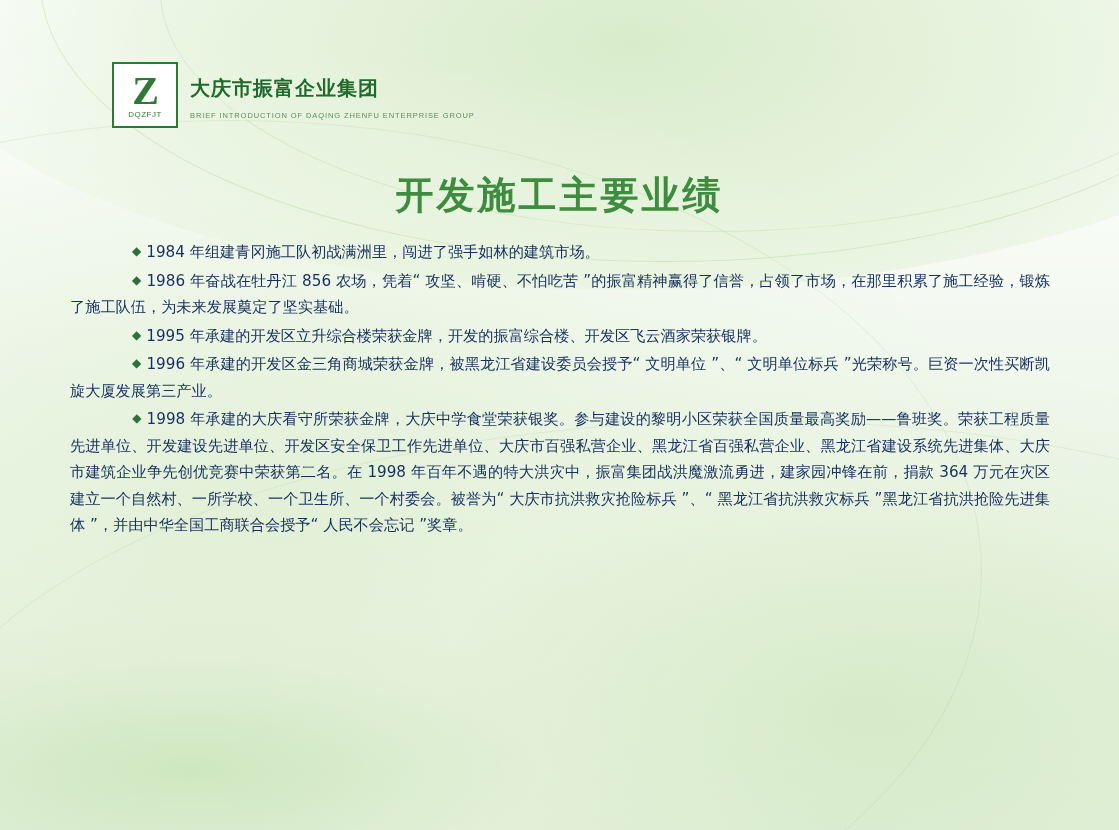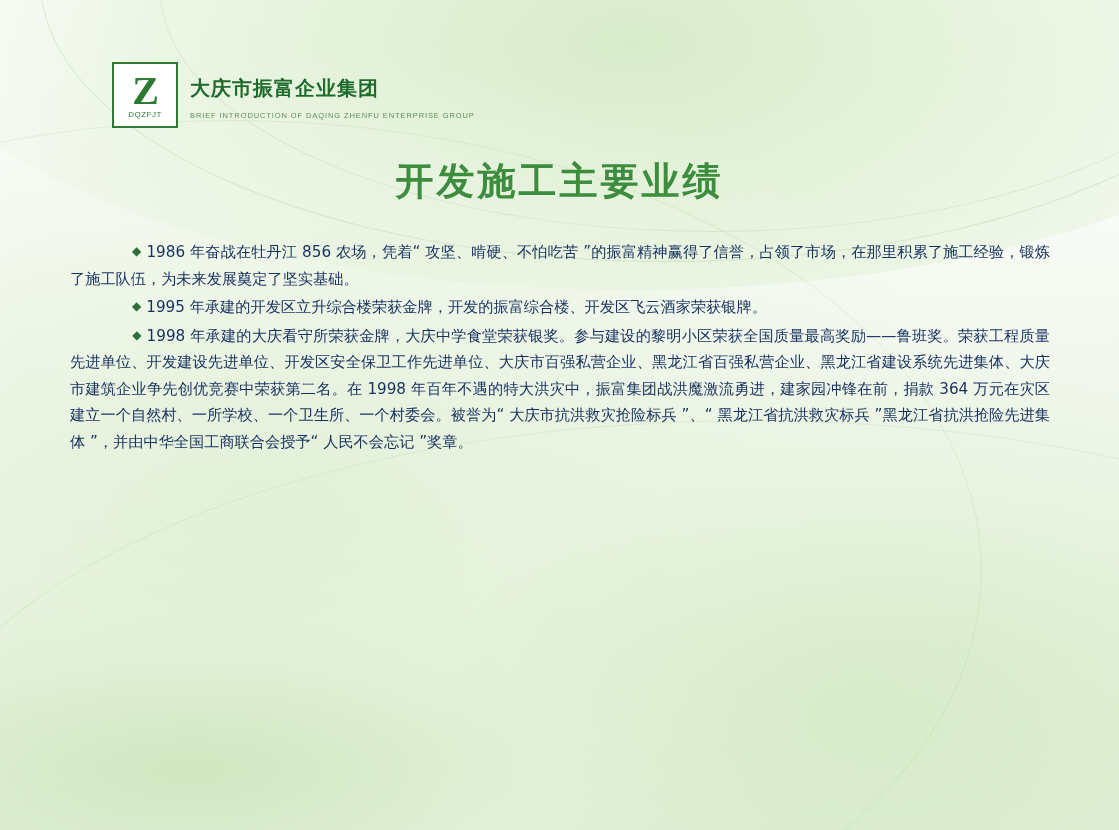--- a/index.html
+++ b/index.html
@@ -113,21 +113,21 @@
     font-size: 7.5px;
     color: #5b8f58;
     letter-spacing: 0.9px;
     margin-top: 5px;
     white-space: nowrap;
   }
 
   
   .page-title {
     position: absolute;
-    top: 156px;
+    top: 170px;
     left: 0;
     width: 1119px;
     text-align: center;
     font-family: "DejaVu Sans", "Liberation Sans", sans-serif;
     font-size: 38px;
     font-weight: bold;
     color: #3e8d3f;
     letter-spacing: 3px;
   }
 
@@ -181,31 +181,37 @@
       <div class="logo-text">
         <div class="logo-cn">大庆市振富企业集团</div>
         <div class="logo-en">BRIEF INTRODUCTION OF DAQING ZHENFU ENTERPRISE GROUP</div>
       </div>
     </div>
 
     <div class="page-title">开发施工主要业绩</div>
 
     <div class="body-block">
 
+      <p class="para">
+        <span class="lead"></span><span class="bullet">◆</span><span>1984 年组建青冈施工队初战满洲里，闯进了强手如林的建筑市场。</span>
+      </p>
 
 
       <p class="para">
         <span class="lead"></span><span class="bullet">◆</span><span>1986 年奋战在牡丹江 856 农场，凭着“ 攻坚、啃硬、不怕吃苦 ”的振富精神赢得了信誉，占领了市场，在那里积累了施工经验，锻炼了施工队伍，为未来发展奠定了坚实基础。</span>
       </p>
 
 
       <p class="para">
         <span class="lead"></span><span class="bullet">◆</span><span>1995 年承建的开发区立升综合楼荣获金牌，开发的振富综合楼、开发区飞云酒家荣获银牌。</span>
       </p>
 
+      <p class="para">
+        <span class="lead"></span><span class="bullet">◆</span><span>1996 年承建的开发区金三角商城荣获金牌，被黑龙江省建设委员会授予“ 文明单位 ”、“ 文明单位标兵 ”光荣称号。巨资一次性买断凯旋大厦发展第三产业。</span>
+      </p>
 
 
       <p class="para">
         <span class="lead"></span><span class="bullet">◆</span><span>1998 年承建的大庆看守所荣获金牌，大庆中学食堂荣获银奖。参与建设的黎明小区荣获全国质量最高奖励——鲁班奖。荣获工程质量先进单位、开发建设先进单位、开发区安全保卫工作先进单位、大庆市百强私营企业、黑龙江省百强私营企业、黑龙江省建设系统先进集体、大庆市建筑企业争先创优竞赛中荣获第二名。在 1998 年百年不遇的特大洪灾中，振富集团战洪魔激流勇进，建家园冲锋在前，捐款 364 万元在灾区建立一个自然村、一所学校、一个卫生所、一个村委会。被誉为“ 大庆市抗洪救灾抢险标兵 ”、“ 黑龙江省抗洪救灾标兵 ”黑龙江省抗洪抢险先进集体 ”，并由中华全国工商联合会授予“ 人民不会忘记 ”奖章。</span>
       </p>
 
     </div>
 
   </div>
 </div>

